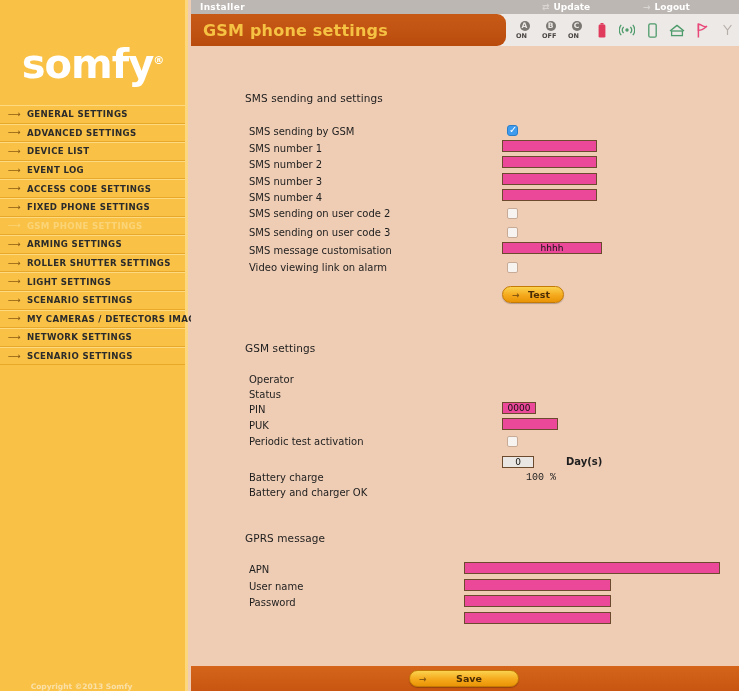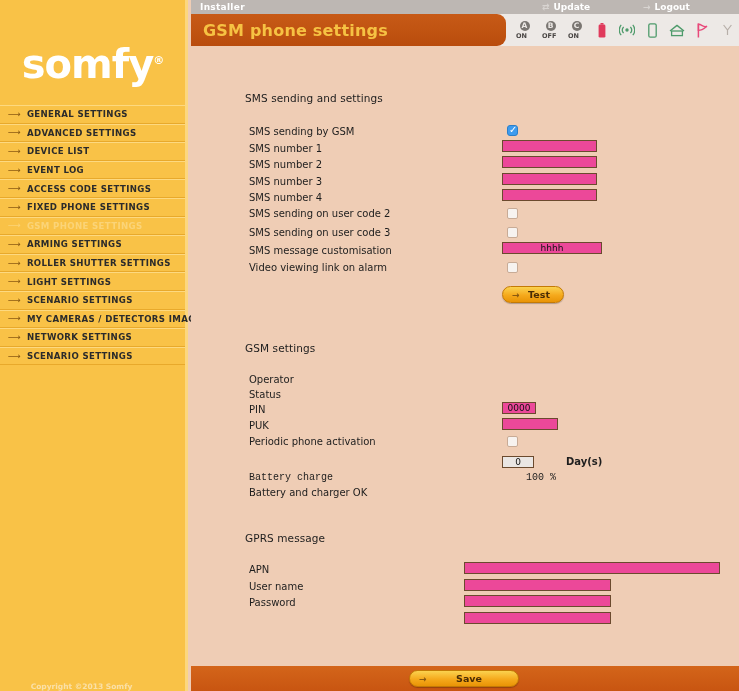--- a/index.html
+++ b/index.html
@@ -371,27 +371,27 @@
 
     <div class="row-label" style="left:58px; top:343px;">Status</div>
     <div class="val-text" style="left:311px; top:343px;"></div>
 
     <div class="row-label" style="left:58px; top:358px;text-align:center;">PIN</div>
     <input class="fld center" style="left: 311px; top: 356px; width: 34px;" value="0000">
 
     <div class="row-label" style="left:58px; top:374px;">PUK</div>
     <input class="fld" style="left: 311px; top: 372px; width: 56px;" value="">
 
-    <div class="row-label" style="left:58px; top:390px;">Periodic phone activation</div>
+    <div class="row-label" style="left:58px; top:390px;">Periodic test activation</div>
     <div class="chk" style="left:316px; top:390px;"></div>
 
     <input class="fld center" style="left: 311px; top: 410px; width: 32px; background: rgb(234, 230, 227);" value="0">
     <div class="val-text" style="left:351px; top:410px; font-weight:bold;">Day(s)</div>
 
-    <div class="row-label" style="left:58px; top:426px;font-family:Liberation Mono, monospace;">Battery charge</div>
+    <div class="row-label" style="left:58px; top:426px;">Battery charge</div>
     <div class="val-text" style="left:311px; top:426px;font-family:Liberation Mono, monospace;">100 %</div>
 
     <div class="row-label" style="left:58px; top:441px;">Battery and charger OK</div>
 
     <div class="sec-title" style="left:54px; top:486px;">GPRS message</div>
 
     <div class="row-label" style="left:58px; top:518px;">APN</div>
     <input class="fld" style="left: 273px; top: 516px; width: 256px;" value="">
 
     <div class="row-label" style="left:58px; top:535px;">User name</div>

